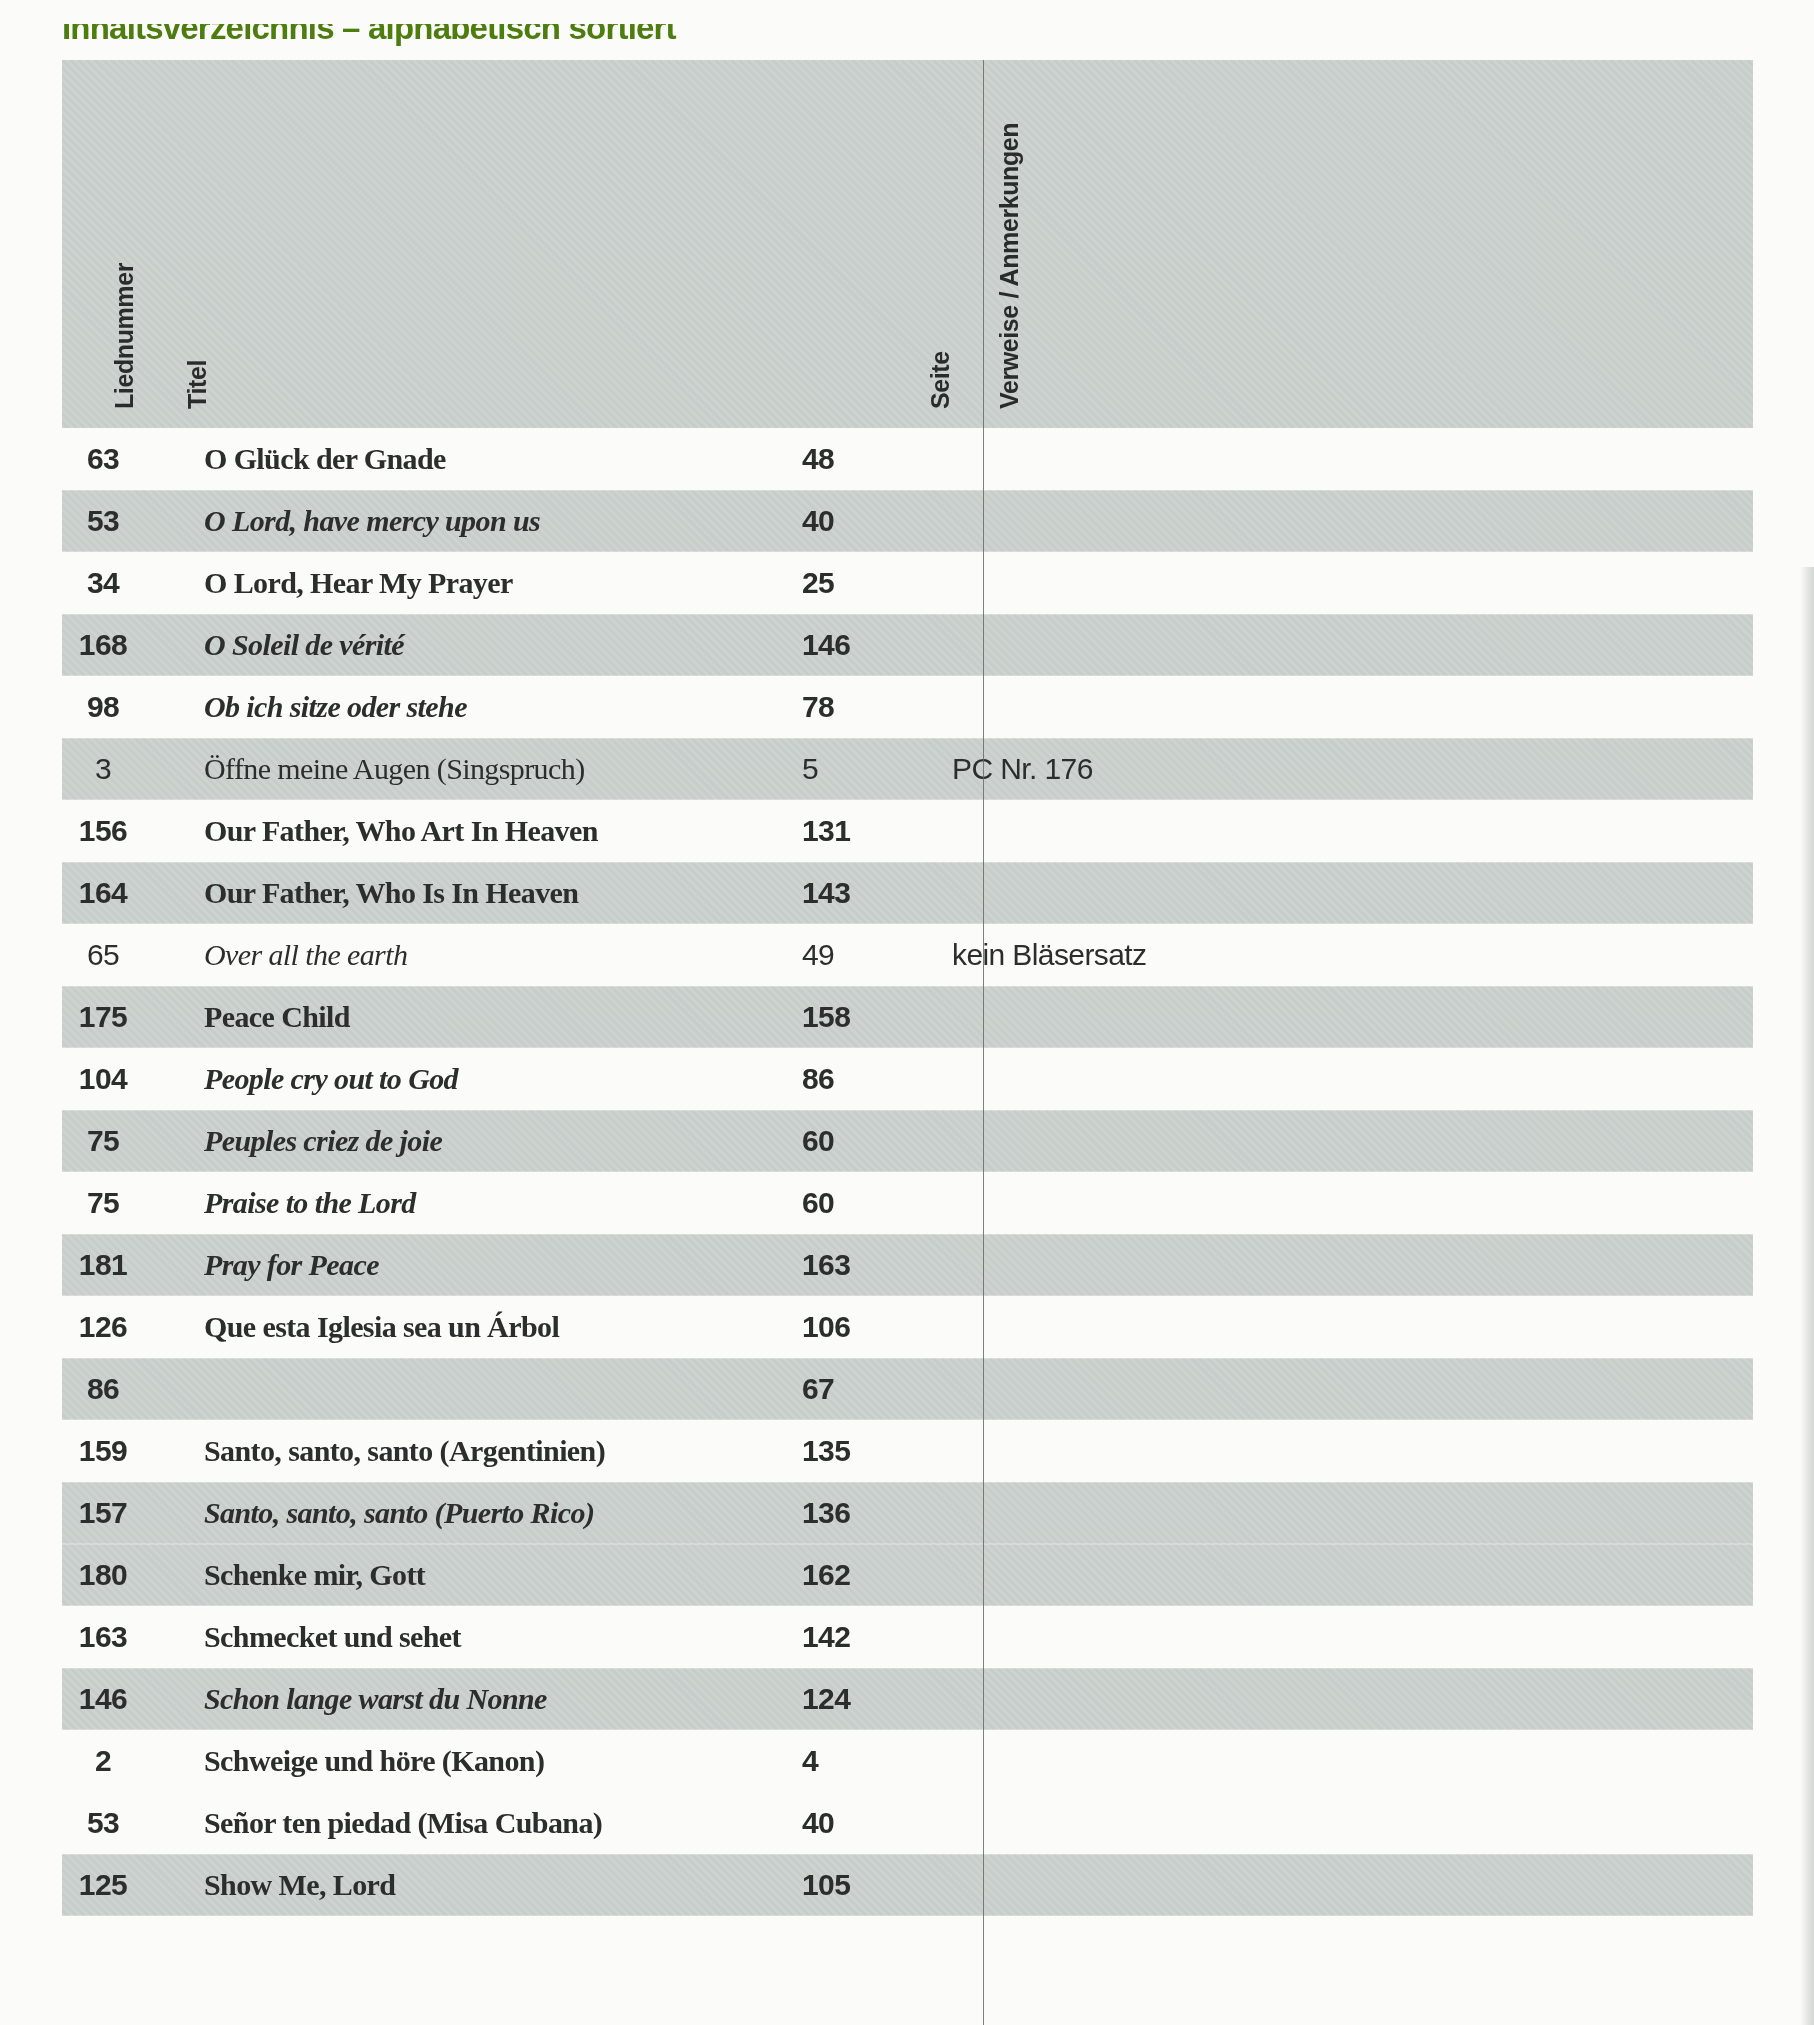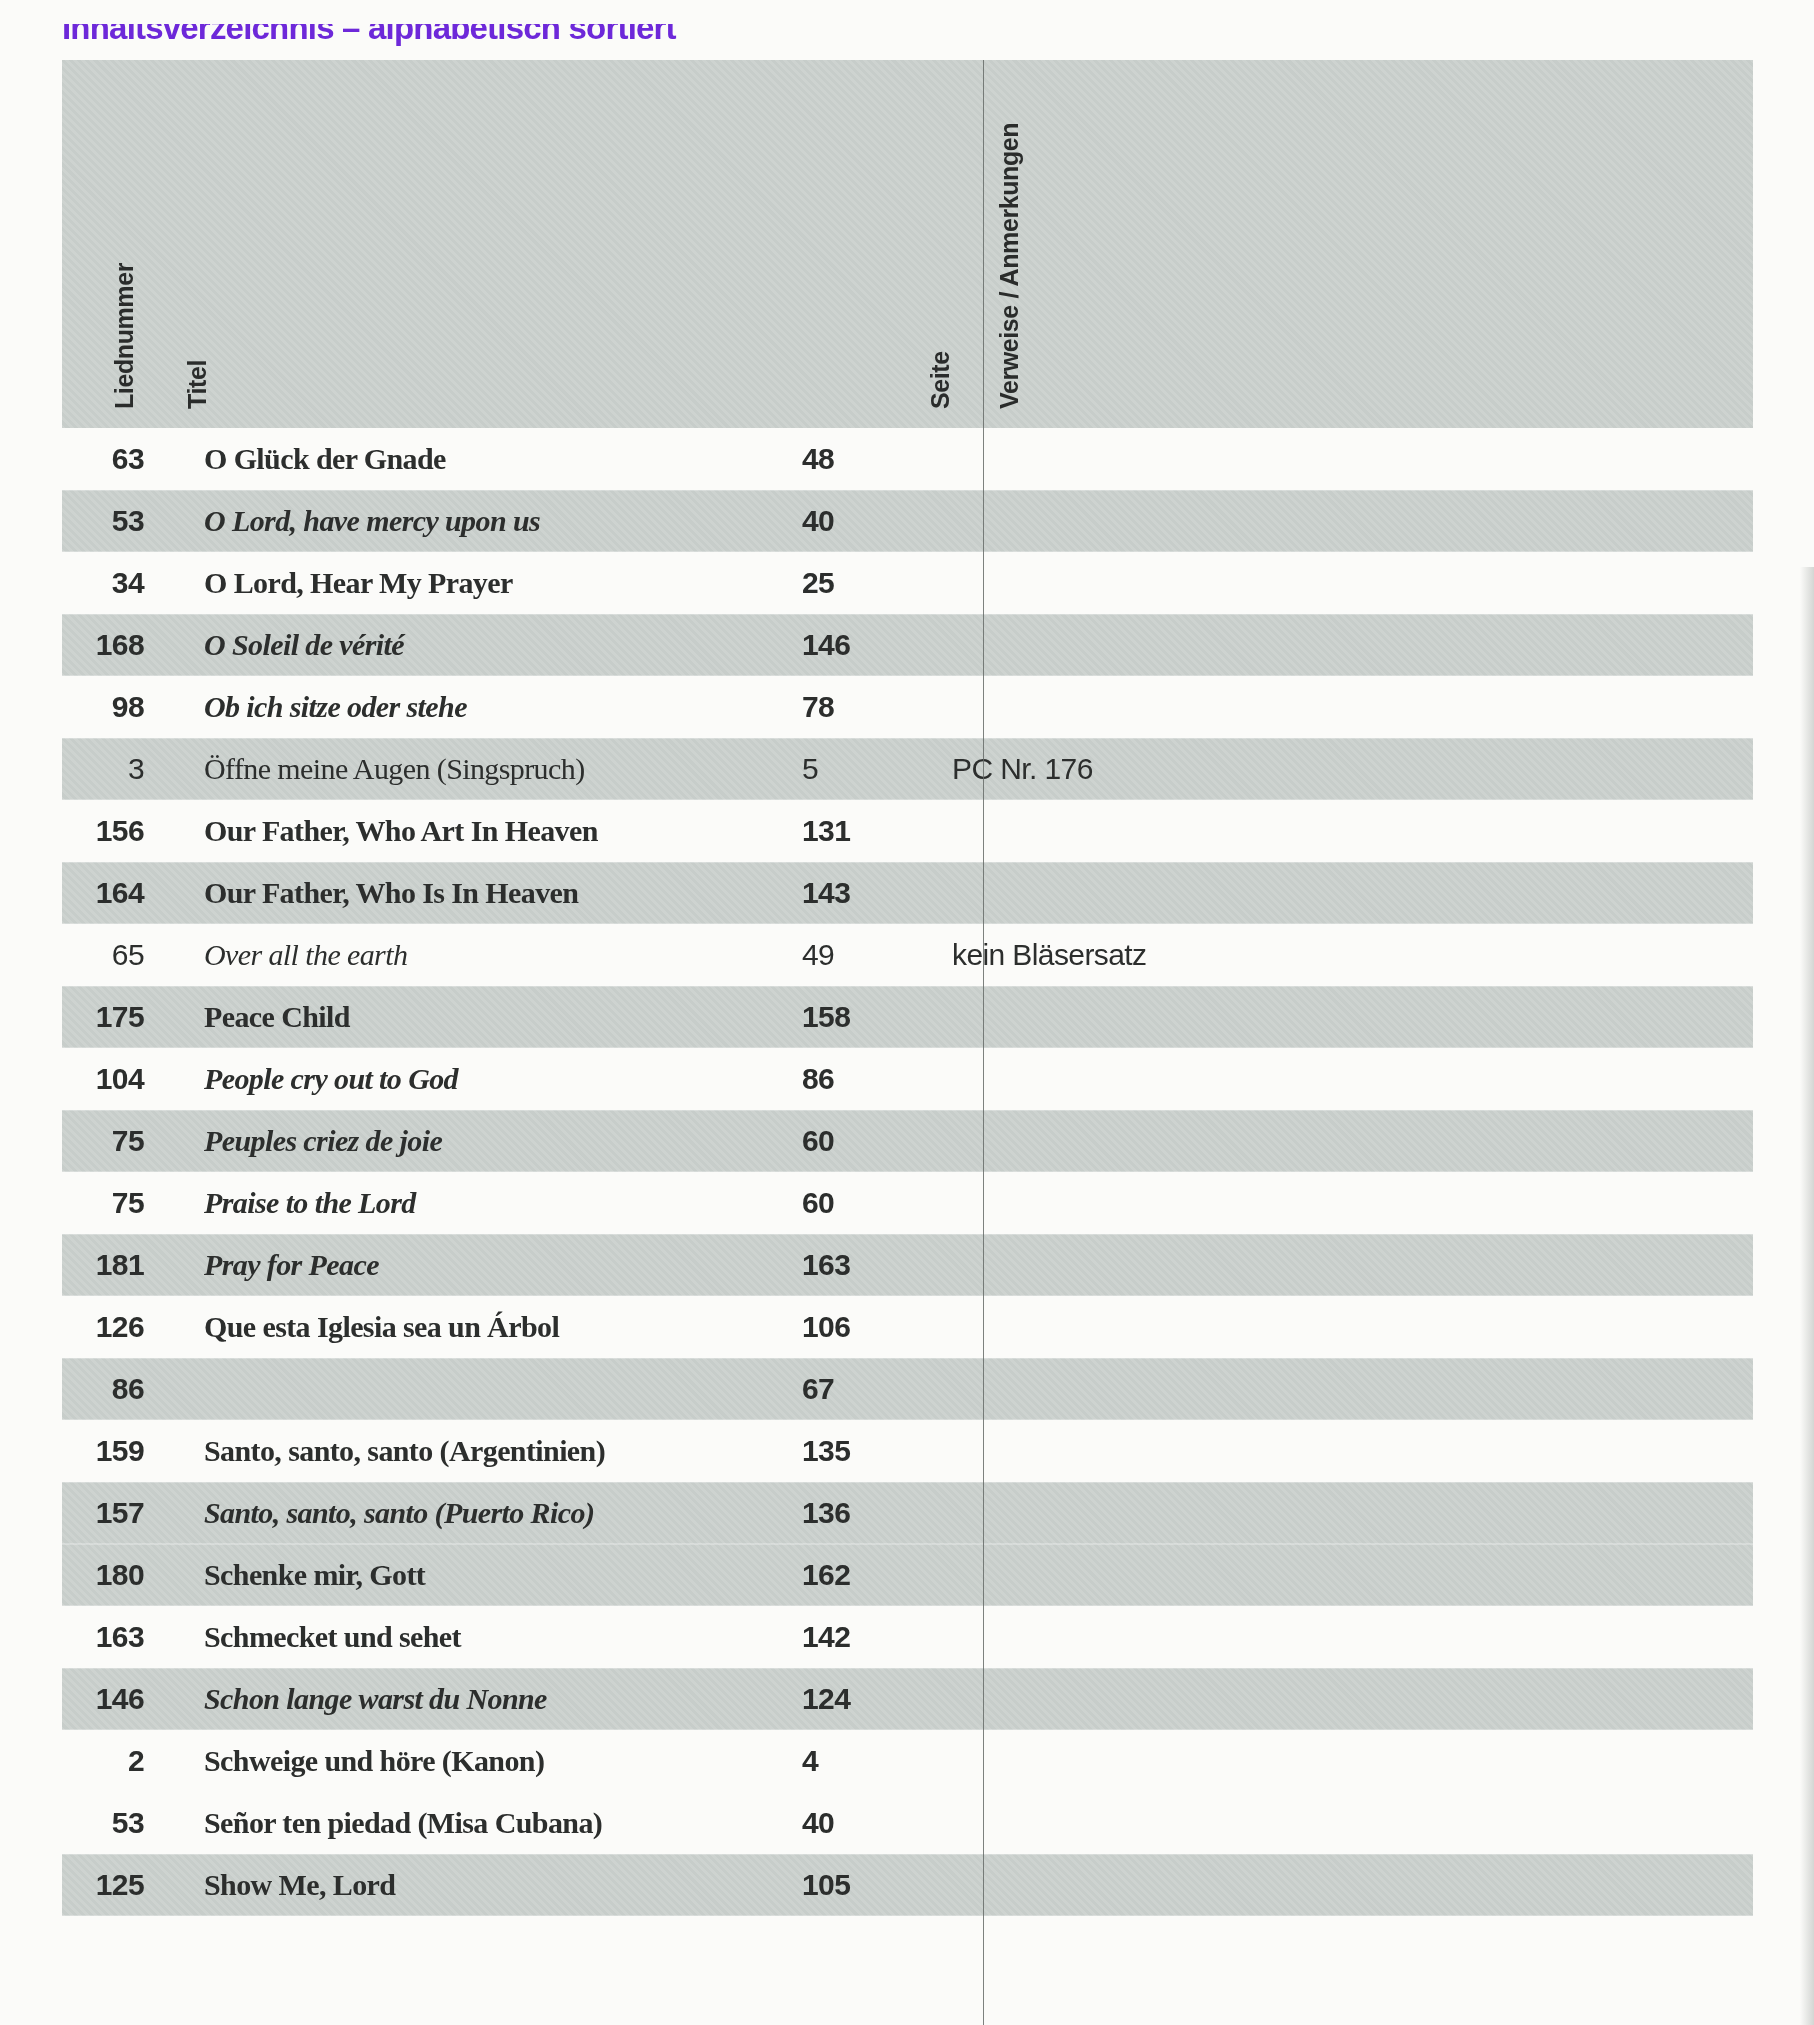--- a/index.html
+++ b/index.html
@@ -16,21 +16,21 @@
     color:var(--text);
   }
   
   .title-clip{
     position:absolute;left:62px;top:23.5px;height:23px;width:972px;
     overflow:hidden;
   }
   .title-clip span{
     display:block;margin-top:-13px;
     font-size:33px;line-height:33px;font-weight:700;letter-spacing:-0.8px;
-    color:#6d28d9;white-space:nowrap;
+    color:#4d7c0f;white-space:nowrap;
   }
   
   .header-block{
     position:absolute;left:62px;top:60px;width:1691px;height:368px;
     background:var(--stripe);
     background-image:repeating-linear-gradient(45deg, rgba(255,255,255,.05) 0 2.8px, rgba(0,0,0,.02) 2.8px 5.7px);
   }
   .rot{
     position:absolute;bottom:19.4px;
     transform-origin:0 100%;
@@ -50,21 +50,21 @@
   .row{position:relative;height:62px;background:transparent;}
   .row.stripe{
     background:var(--stripe);
     background-image:repeating-linear-gradient(45deg, rgba(255,255,255,.05) 0 2.8px, rgba(0,0,0,.02) 2.8px 5.7px);
     box-shadow:inset 0 0.8px 0 rgba(255,255,255,.35), inset 0 -0.8px 0 rgba(255,255,255,.35);
   }
   .cell{
     position:absolute;top:50%;transform:translateY(-50%);
     font-size:30px;line-height:1;letter-spacing:-0.6px;white-space:nowrap;
   }
-  .num  {left:0;width:82px;text-align:right;}
+  .num  {left:0;width:82px;text-align:center;}
   .title{left:142px;width:689px;font-family:Liberation Serif, serif;}
   .page {left:740px;width:162px;text-align:left;}
   .note {left:890px;}
   .b{font-weight:700;}
   .r{font-weight:400;}
   .i{font-style:italic;}
   .note{font-weight:400;font-style:normal;}
   
   .divider{
     position:absolute;left:983px;top:60px;width:1.2px;height:2486px;

